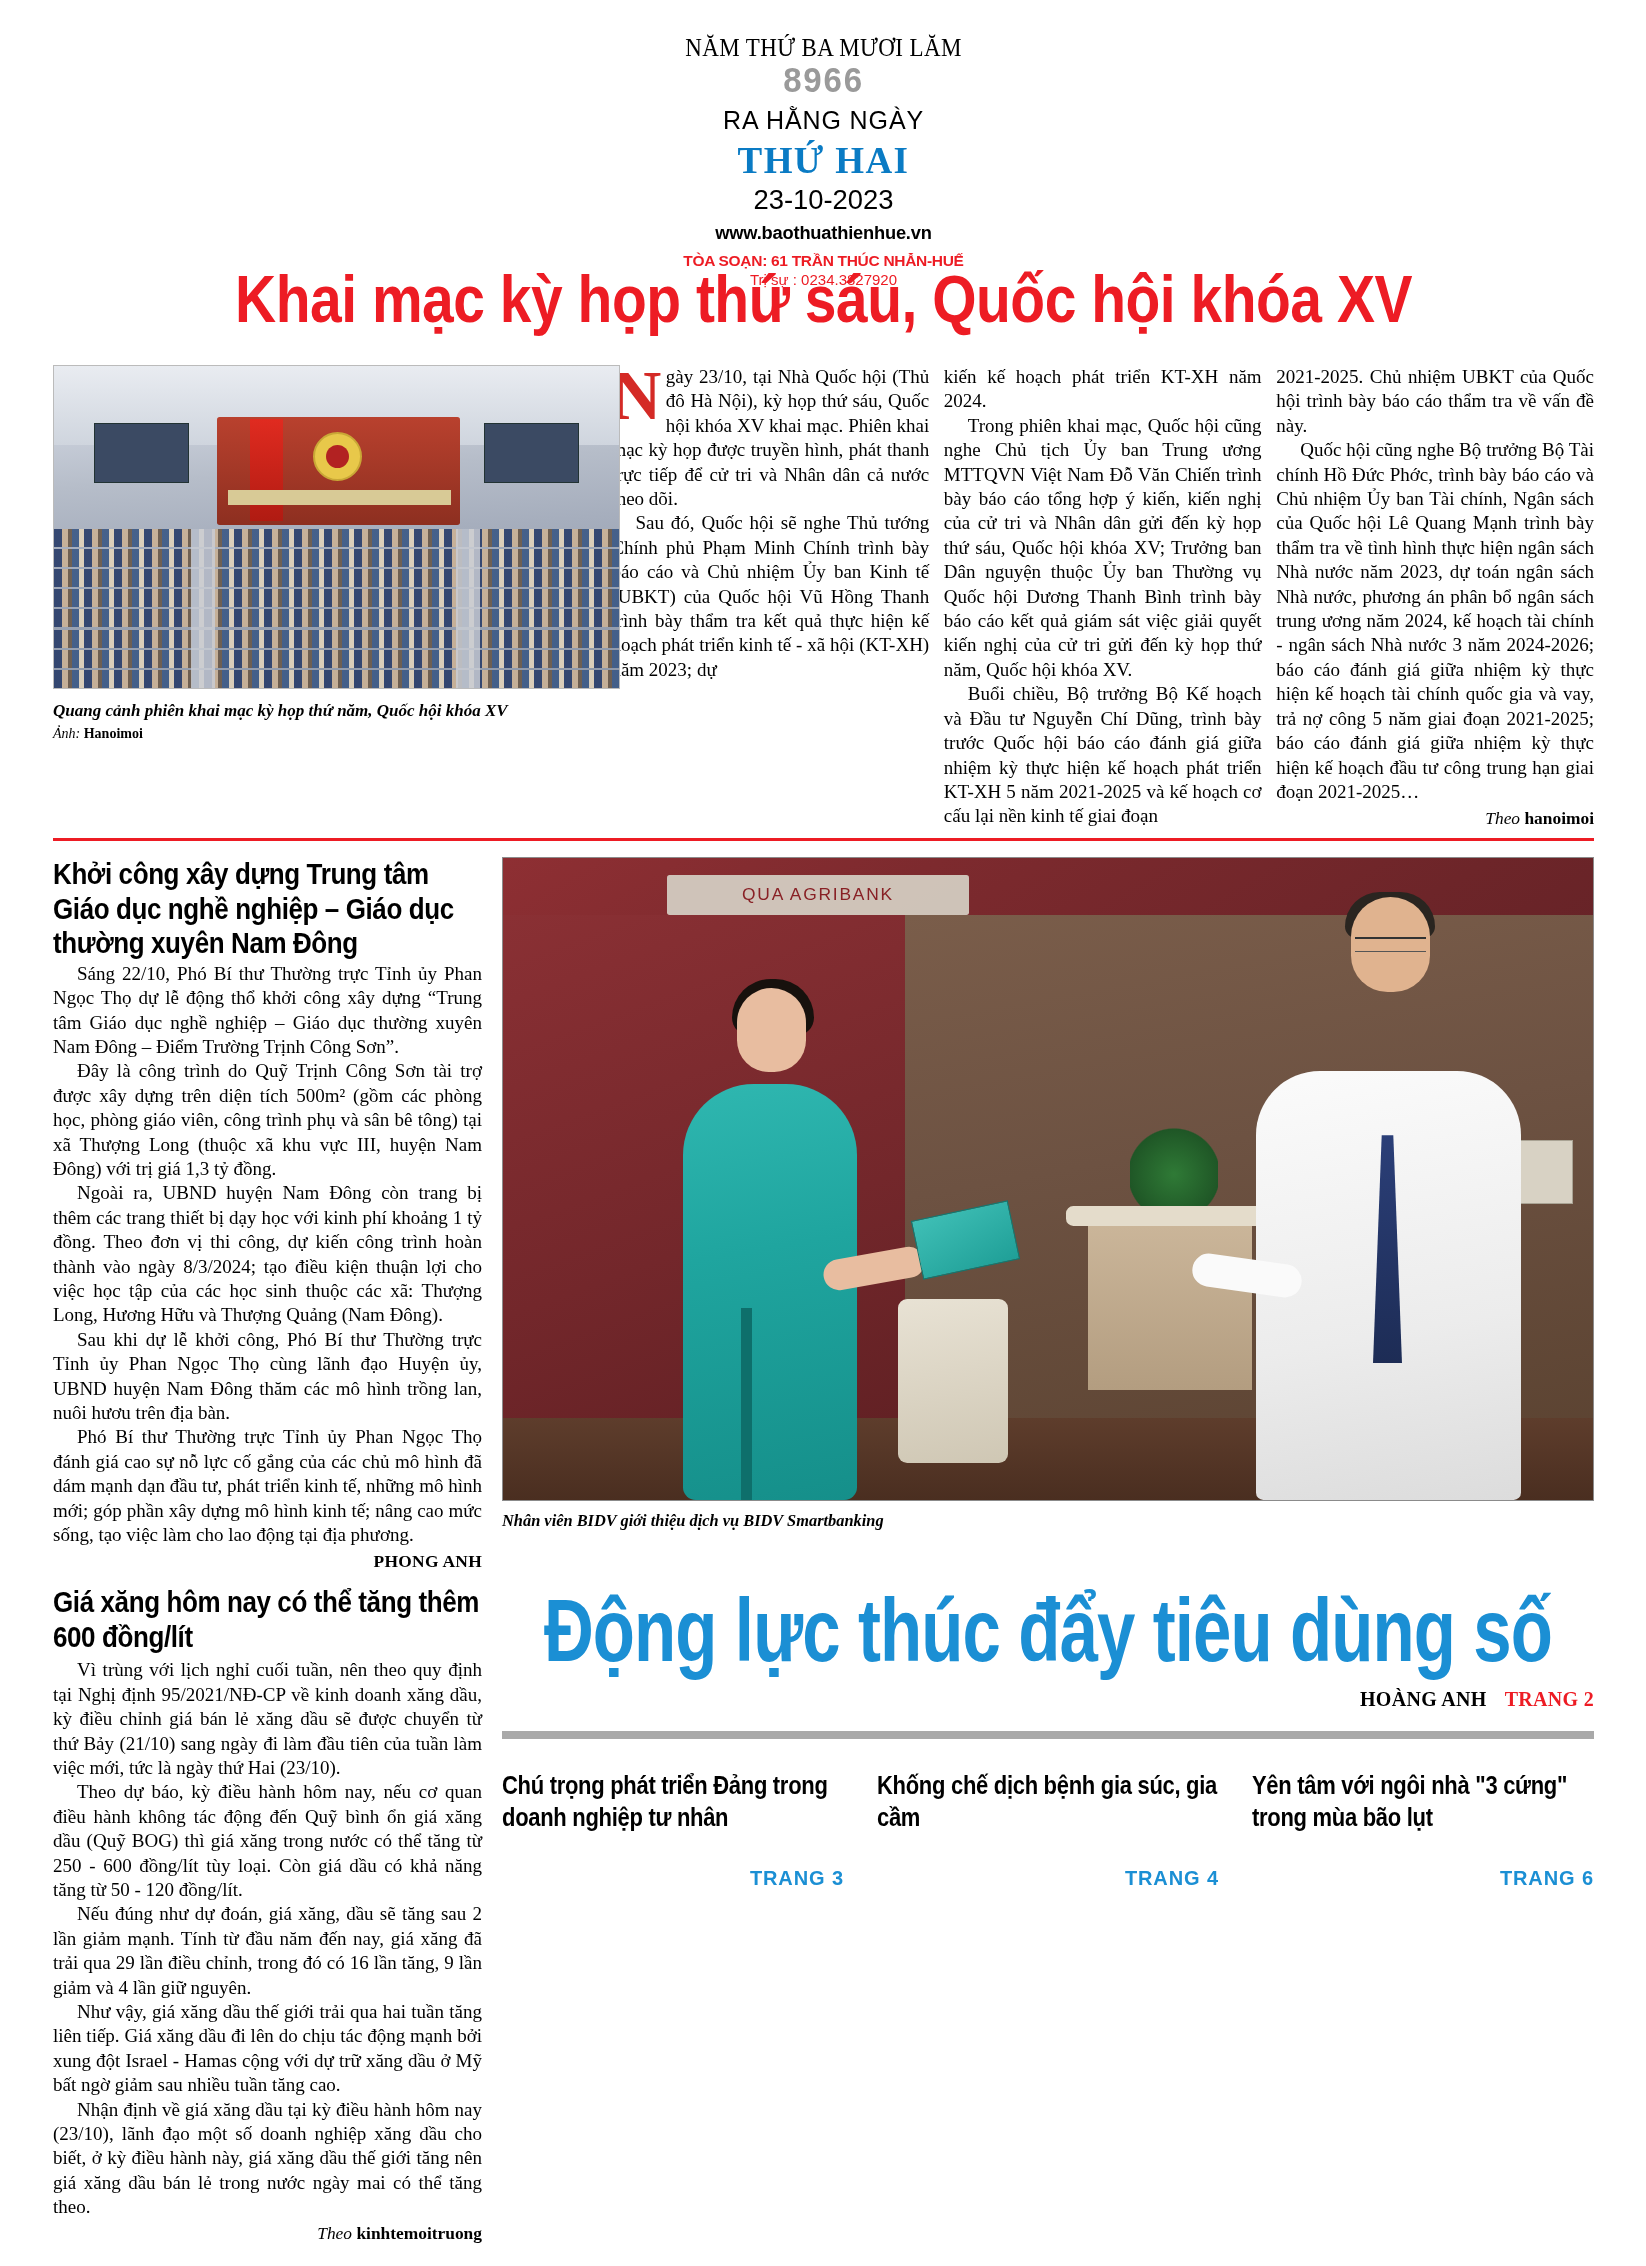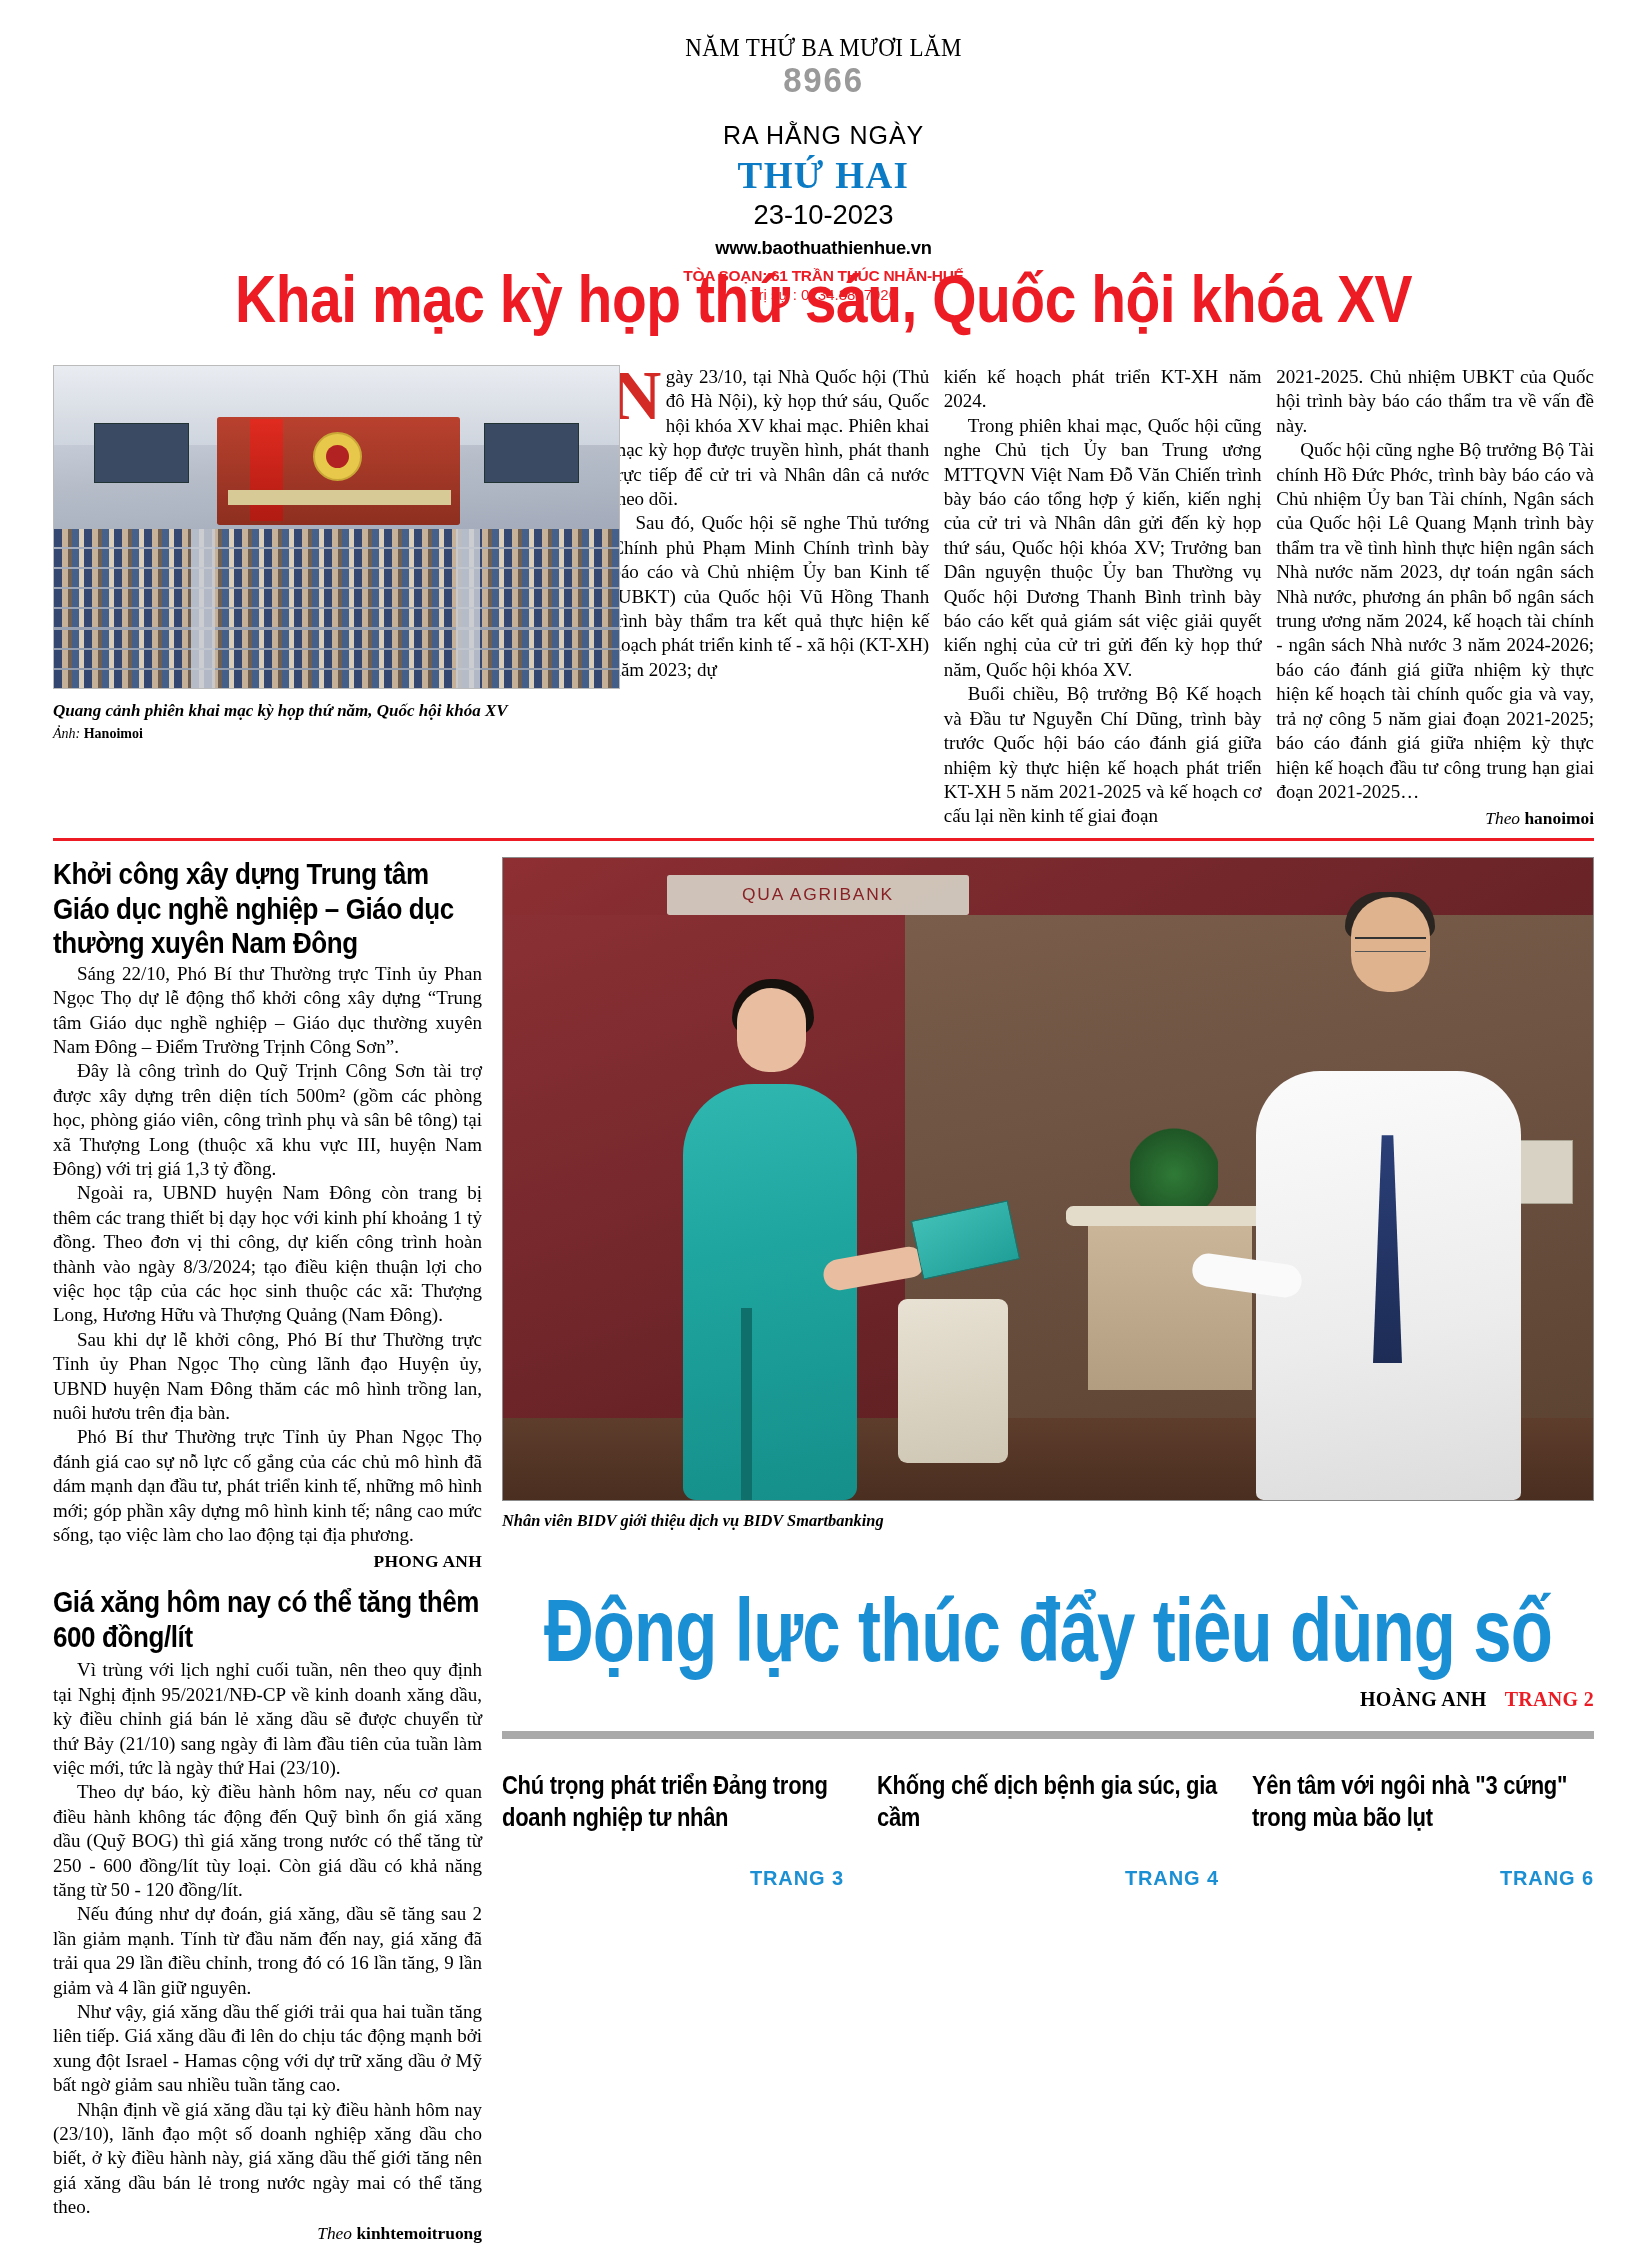--- a/index.html
+++ b/index.html
@@ -49,21 +49,21 @@
     transform: scaleY(1.1); white-space: nowrap;
   }
   .mr-issue {
     font-family: "Liberation Sans", sans-serif;
     font-weight: bold; font-size: 33px; color: #9a9a9a;
     letter-spacing: 1.8px; margin-top: 1.8px;
     transform: scaleY(1.05);
   }
   .mr-daily {
     font-family: "Liberation Sans", sans-serif;
-    font-size: 25px; letter-spacing: 0.9px; margin-top: 22px;
+    font-size: 25px; letter-spacing: 0.9px; margin-top: 7px;
   }
   .mr-day {
     font-family: Liberation Serif, serif;
     font-weight: bold; font-size: 37px; color: #0a7bc4;
     letter-spacing: 1.4px; margin-top: 5.5px;
   }
   .mr-date {
     font-family: "Liberation Sans", sans-serif;
     font-size: 27.4px; letter-spacing: 0px; margin-top: 3.7px;
   }

